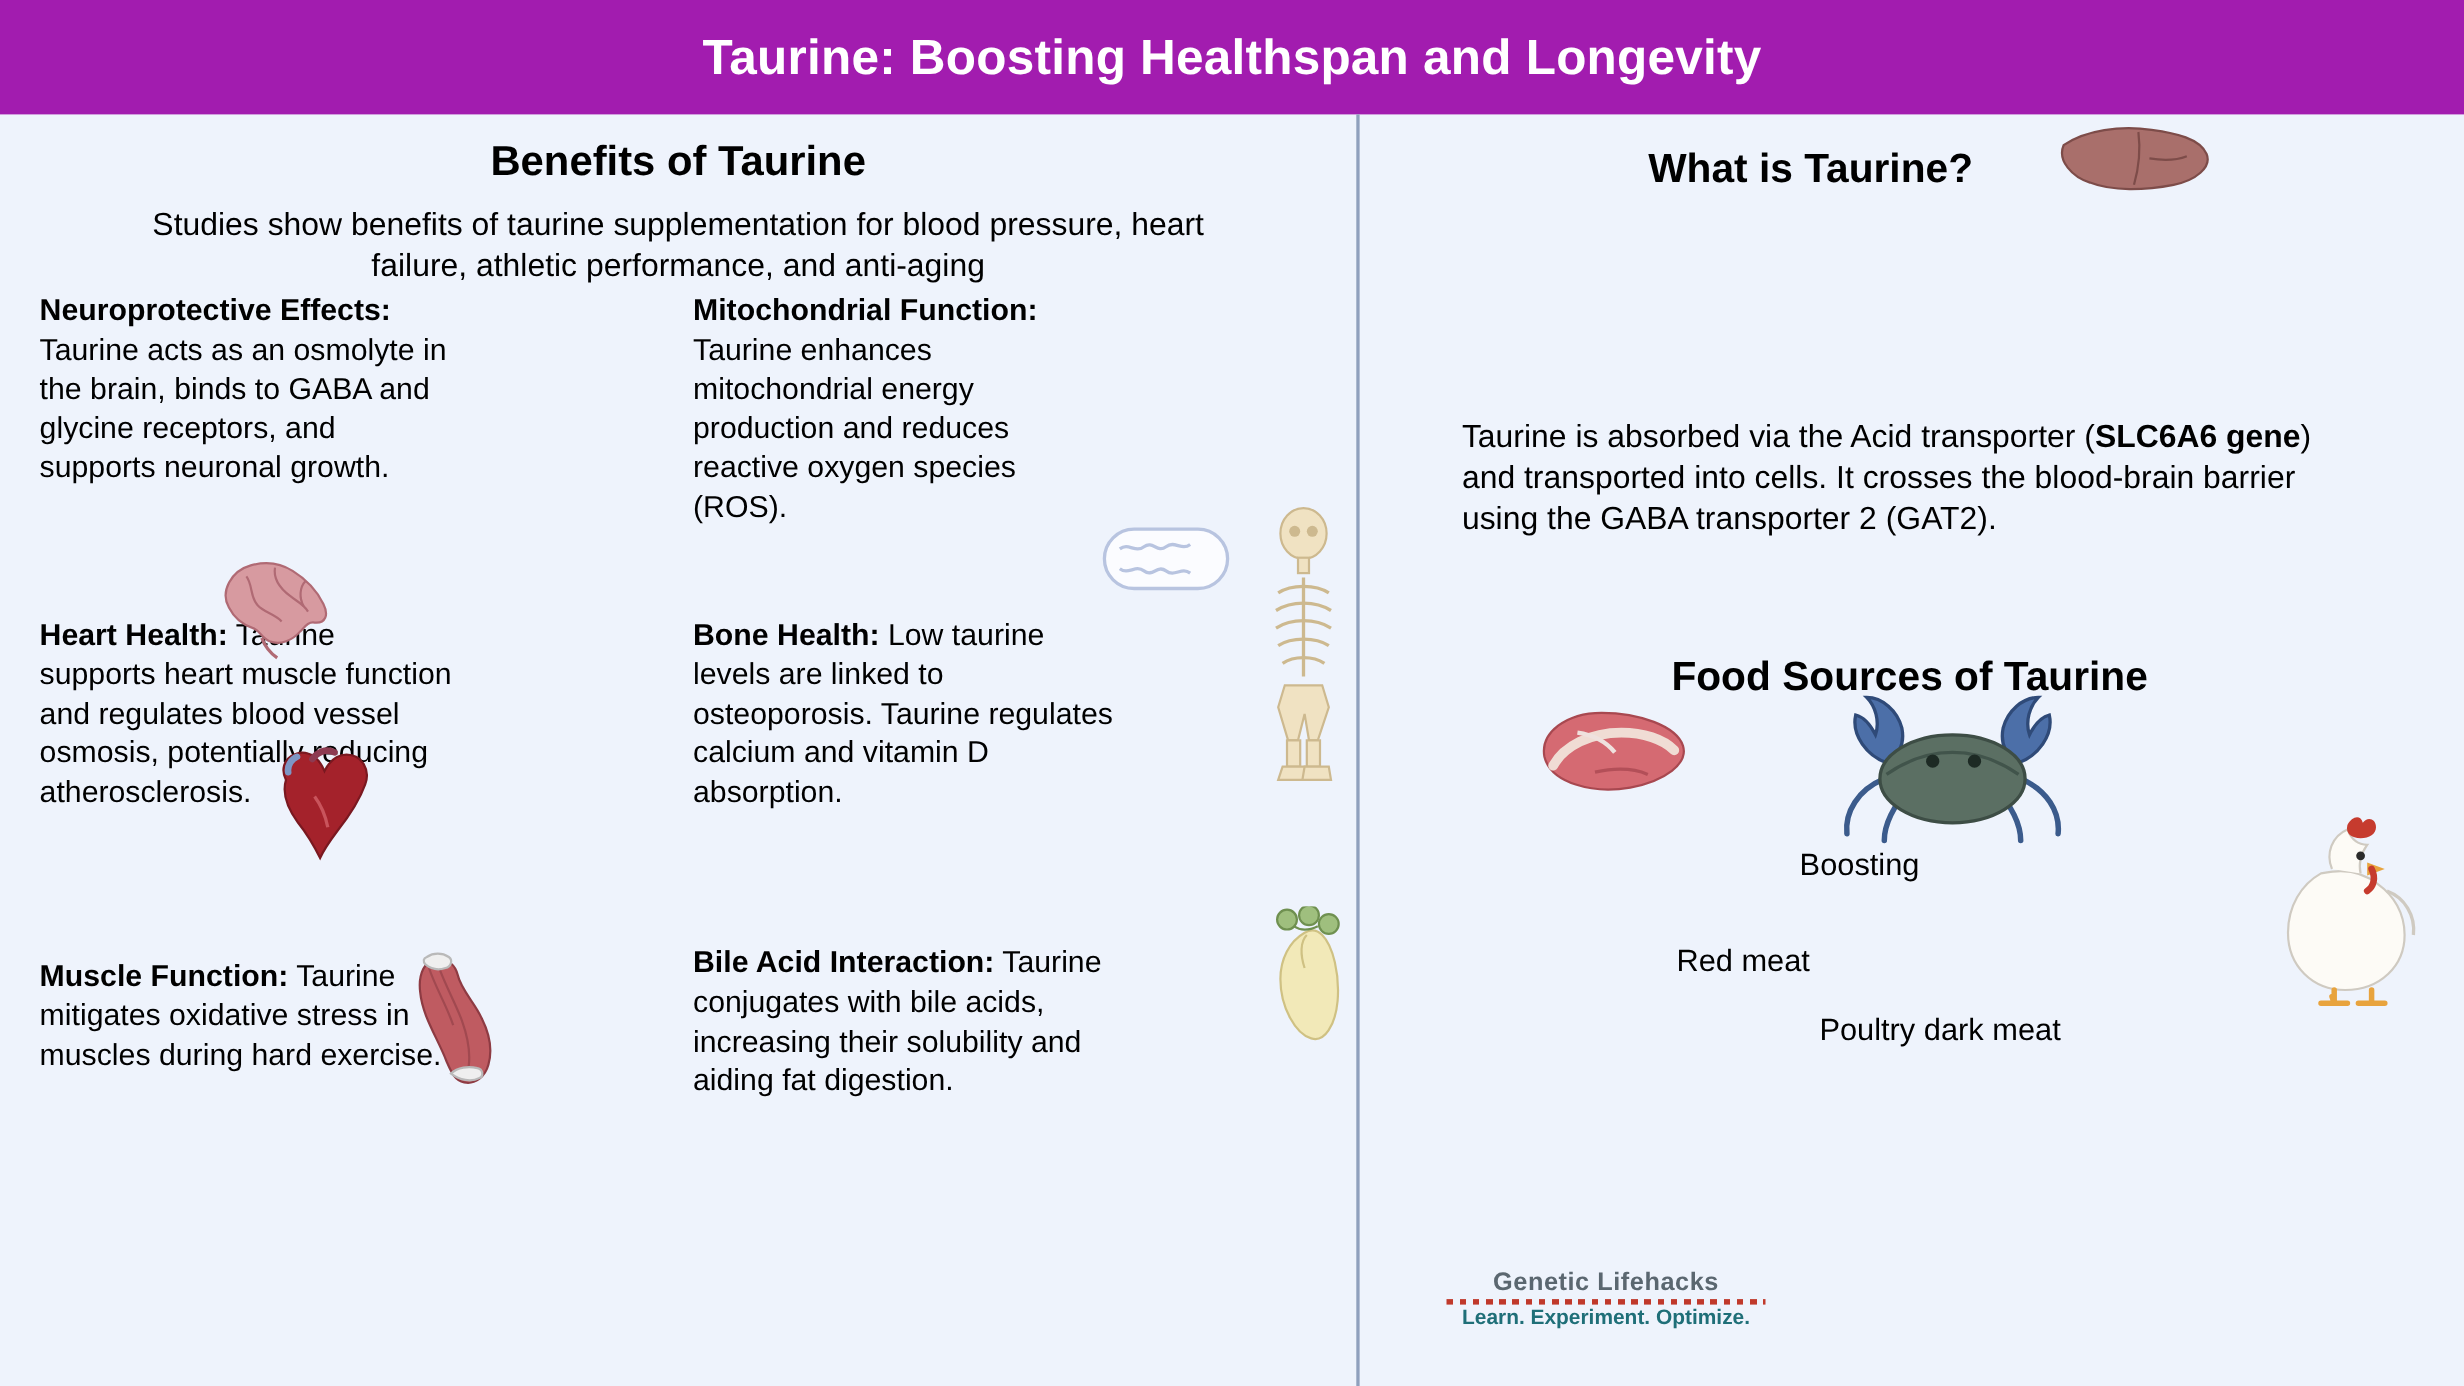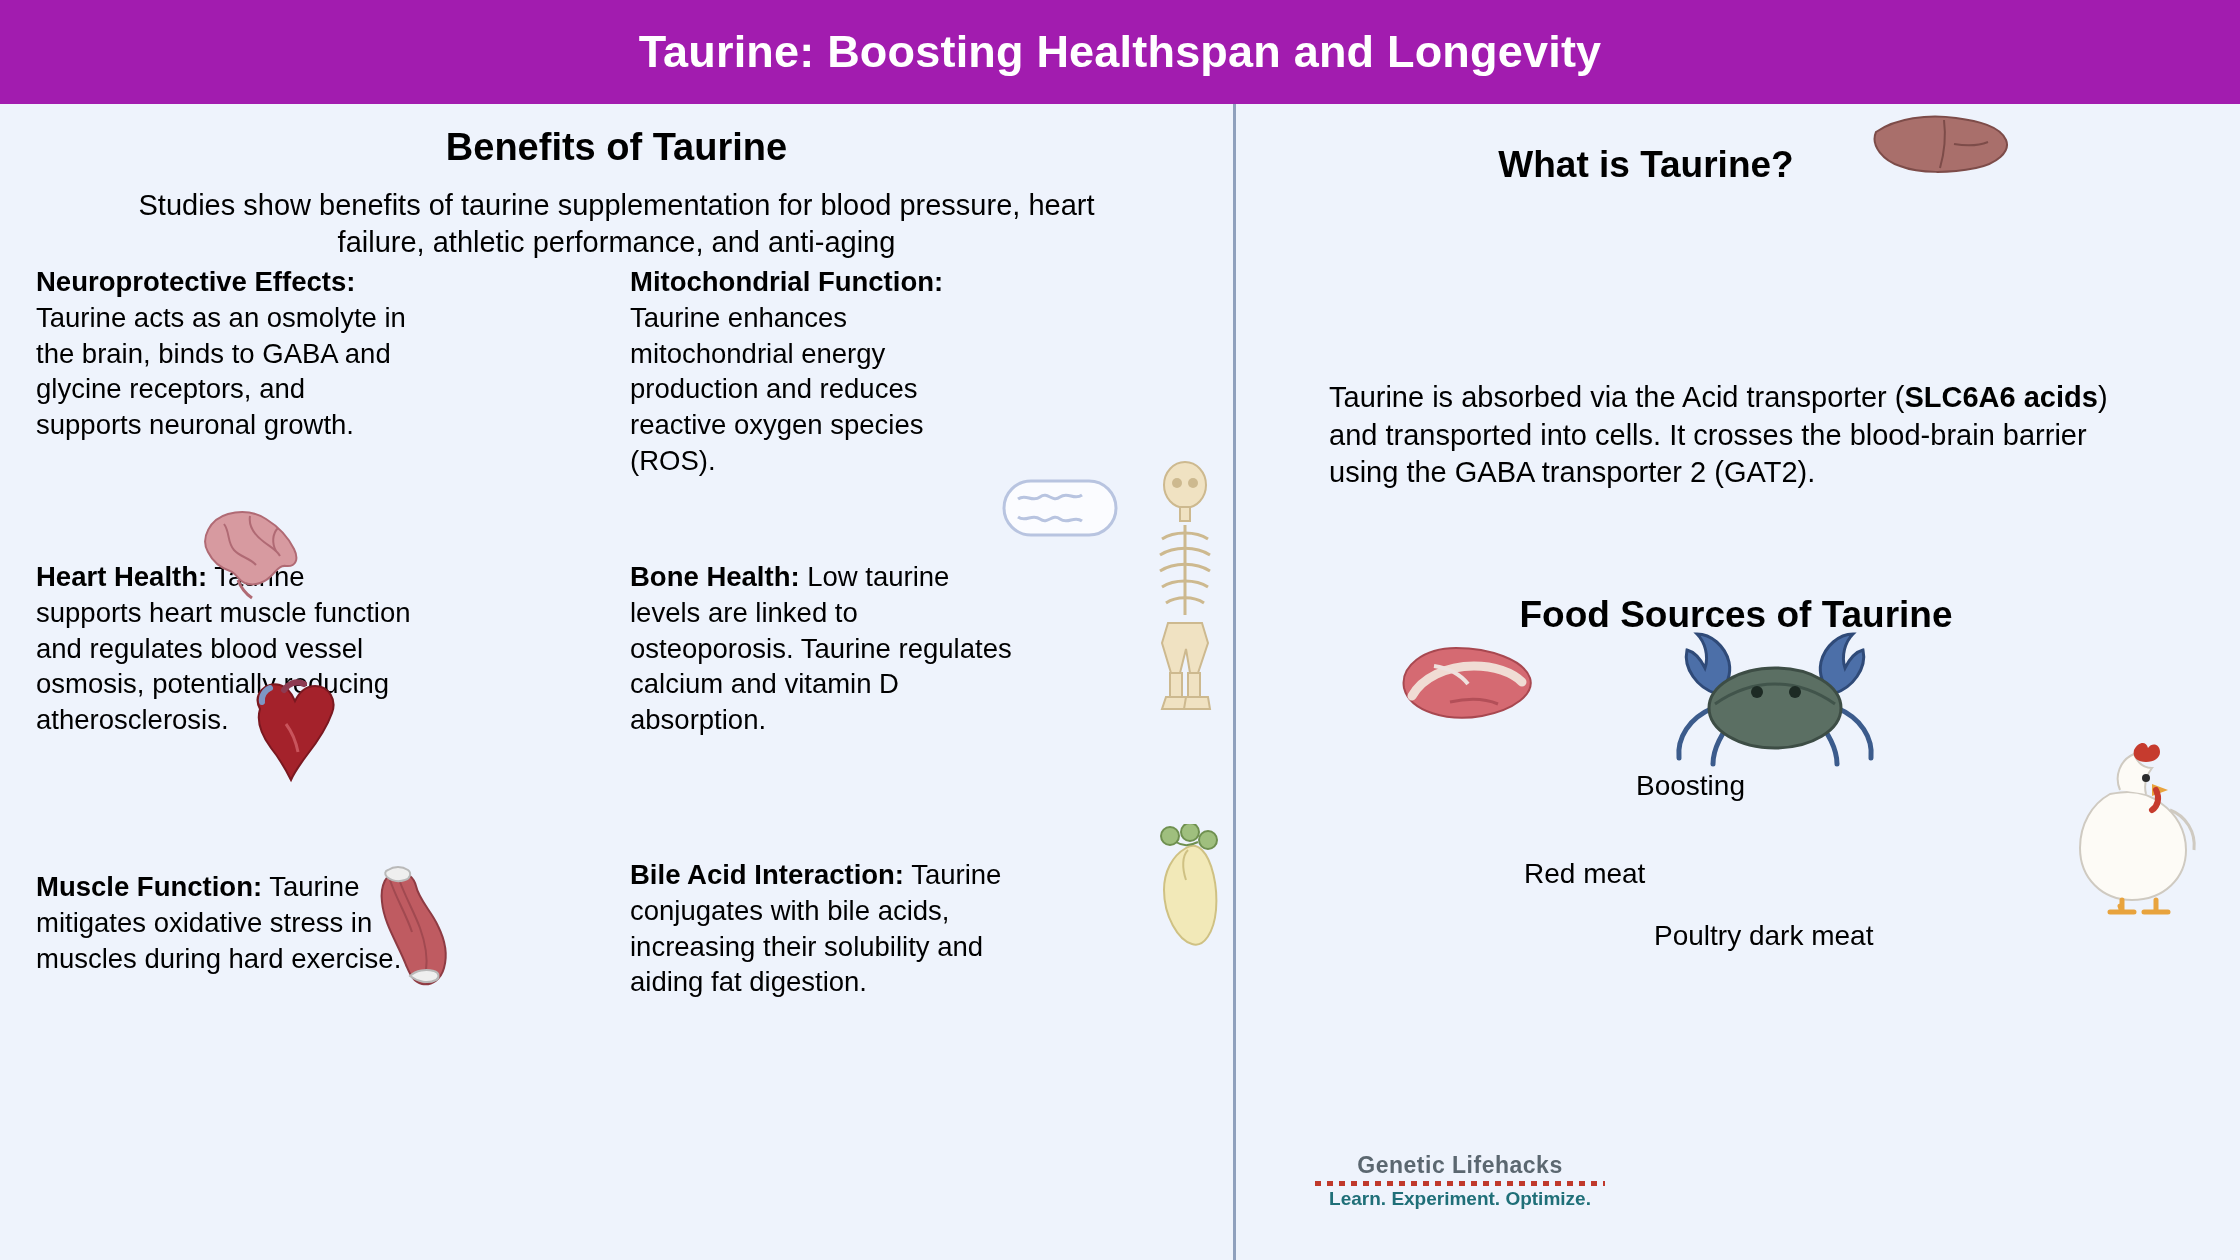--- a/index.html
+++ b/index.html
@@ -89,21 +89,21 @@
     text-align: center;
     font-size: 37px;
     font-weight: bold;
     color: #000;
   }
   .right p {
     font-size: 29px;
     line-height: 1.3;
     color: #000;
   }
-  #r-what-title  { position: absolute; left: 0;   top: 40px;  width: 820px; }
+  #r-what-title  { position: absolute; left: 0;   top: 28px;  width: 820px; }
   #r-what-body   { position: absolute; left: 93px;  top: 93px;  width: 790px; }
   #r-abs-title   { position: absolute; left: 40px;  top: 210px; width: 920px; }
   #r-abs-body    { position: absolute; left: 93px;  top: 275px; width: 810px; }
   #r-food-title  { position: absolute; left: 40px;  top: 490px; width: 920px; }
 
   .food-label {
     position: absolute;
     font-size: 28px;
     color: #000;
   }
@@ -258,21 +258,21 @@
         <circle cx="50" cy="8" r="9" fill="#9fbf7e" stroke="#6f9050" stroke-width="2"></circle>
         <circle cx="68" cy="16" r="9" fill="#9fbf7e" stroke="#6f9050" stroke-width="2"></circle>
         <path d="M36 18c6 4 14 4 22 0" fill="none" stroke="#6f9050" stroke-width="2"></path>
       </svg>
     </div>
   </div>
 
   <div class="right">
     <h2 id="r-what-title">What is Taurine?</h2>
 
-    <p id="r-abs-body"><span>Taurine is absorbed via the Acid transporter (</span><b>SLC6A6 acids</b><span>) and transported into cells. It crosses the blood-brain barrier using the GABA transporter 2 (GAT2).</span></p>
+    <p id="r-abs-body"><span>Taurine is absorbed via the Acid transporter (</span><b>SLC6A6 gene</b><span>) and transported into cells. It crosses the blood-brain barrier using the GABA transporter 2 (GAT2).</span></p>
 
     <h2 id="r-food-title">Food Sources of Taurine</h2>
 
     <div class="food-label" id="lbl-shellfish">Boosting</div>
     <div class="food-label" id="lbl-redmeat">Red meat</div>
     <div class="food-label" id="lbl-poultry">Poultry dark meat</div>
   </div>
 
   <div class="art" id="art-liver">
     <svg width="140" height="80" viewBox="0 0 140 80">

